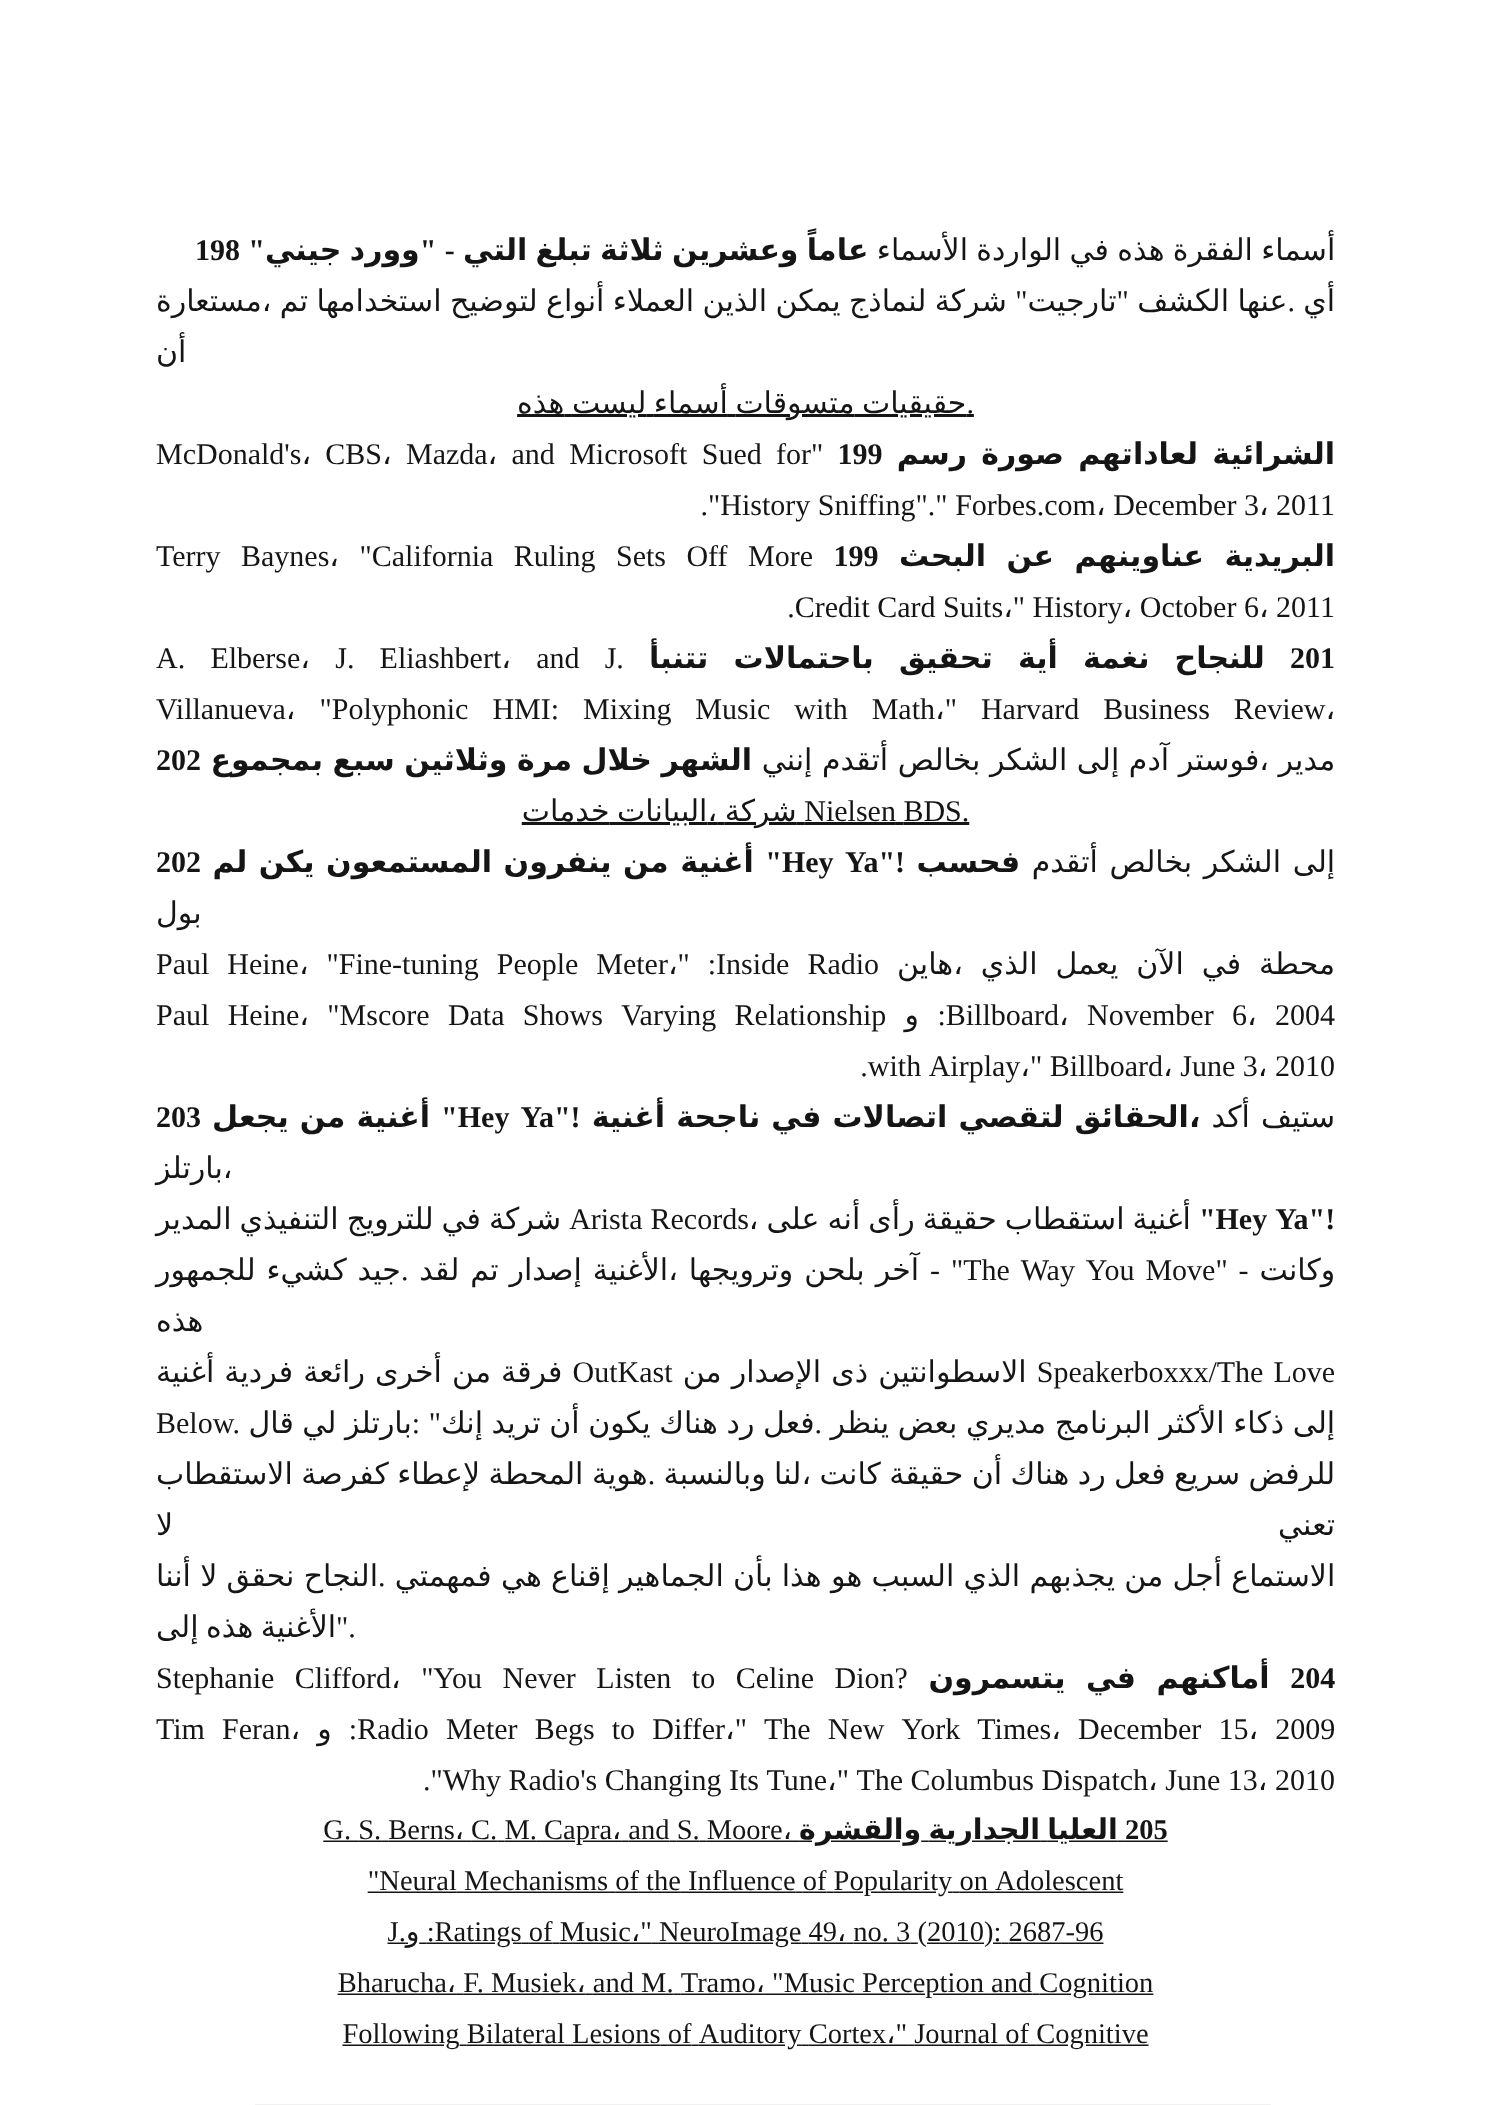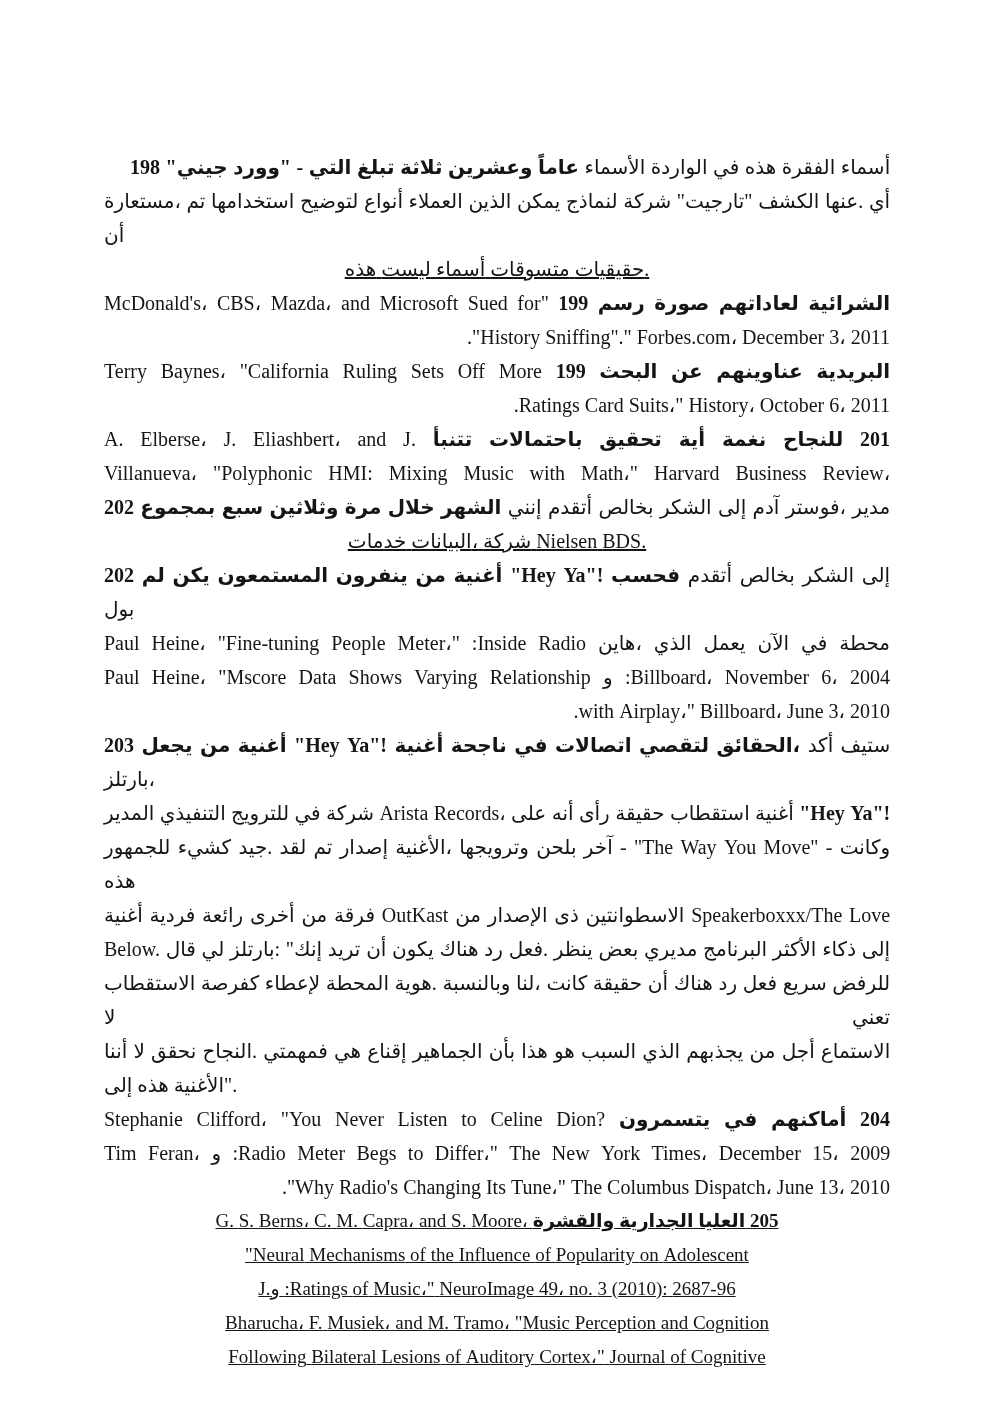--- a/index.html
+++ b/index.html
@@ -49,21 +49,21 @@
         <div class="line justify" style="padding-left: 26px;"><span dir="ltr" class="tk b">198</span> <span dir="ltr" class="tk b">"جيني</span> <span dir="ltr" class="tk b">وورد"</span> <span dir="ltr" class="tk b">-</span> <span dir="ltr" class="tk b">التي</span> <span dir="ltr" class="tk b">تبلغ</span> <span dir="ltr" class="tk b">ثلاثة</span> <span dir="ltr" class="tk b">وعشرين</span> <span dir="ltr" class="tk b">عاماً</span> <span dir="ltr" class="tk">الأسماء</span> <span dir="ltr" class="tk">الواردة</span> <span dir="ltr" class="tk">في</span> <span dir="ltr" class="tk">هذه</span> <span dir="ltr" class="tk">الفقرة</span> <span dir="ltr" class="tk">أسماء</span> </div>
         <div class="line justify"><span dir="ltr" class="tk">مستعارة،</span> <span dir="ltr" class="tk">تم</span> <span dir="ltr" class="tk">استخدامها</span> <span dir="ltr" class="tk">لتوضيح</span> <span dir="ltr" class="tk">أنواع</span> <span dir="ltr" class="tk">العملاء</span> <span dir="ltr" class="tk">الذين</span> <span dir="ltr" class="tk">يمكن</span> <span dir="ltr" class="tk">لنماذج</span> <span dir="ltr" class="tk">شركة</span> <span dir="ltr" class="tk">"تارجيت"</span> <span dir="ltr" class="tk">الكشف</span> <span dir="ltr" class="tk">عنها.</span> <span dir="ltr" class="tk">أي</span> <span dir="ltr" class="tk">أن</span> </div>
         <div class="line center"><span dir="ltr" class="tk">هذه</span> <span dir="ltr" class="tk">ليست</span> <span dir="ltr" class="tk">أسماء</span> <span dir="ltr" class="tk">متسوقات</span> <span dir="ltr" class="tk">حقيقيات.</span> </div>
       </div>
       <div>
         <div class="line justify"><span dir="ltr" class="tk">McDonald's،</span> <span dir="ltr" class="tk">CBS،</span> <span dir="ltr" class="tk">Mazda،</span> <span dir="ltr" class="tk">and</span> <span dir="ltr" class="tk">Microsoft</span> <span dir="ltr" class="tk">Sued</span> <span dir="ltr" class="tk">for"</span> <span dir="ltr" class="tk b">199</span> <span dir="ltr" class="tk b">رسم</span> <span dir="ltr" class="tk b">صورة</span> <span dir="ltr" class="tk b">لعاداتهم</span> <span dir="ltr" class="tk b">الشرائية</span> </div>
         <div class="line right"><span dir="ltr" class="tk">."History</span> <span dir="ltr" class="tk">Sniffing"."</span> <span dir="ltr" class="tk">Forbes.com،</span> <span dir="ltr" class="tk">December</span> <span dir="ltr" class="tk">3،</span> <span dir="ltr" class="tk">2011</span> </div>
       </div>
       <div>
         <div class="line justify"><span dir="ltr" class="tk">Terry</span> <span dir="ltr" class="tk">Baynes،</span> <span dir="ltr" class="tk">"California</span> <span dir="ltr" class="tk">Ruling</span> <span dir="ltr" class="tk">Sets</span> <span dir="ltr" class="tk">Off</span> <span dir="ltr" class="tk">More</span> <span dir="ltr" class="tk b">199</span> <span dir="ltr" class="tk b">البحث</span> <span dir="ltr" class="tk b">عن</span> <span dir="ltr" class="tk b">عناوينهم</span> <span dir="ltr" class="tk b">البريدية</span> </div>
-        <div class="line right"><span dir="ltr" class="tk">.Ratings</span> <span dir="ltr" class="tk">Card</span> <span dir="ltr" class="tk">Suits،"</span> <span dir="ltr" class="tk">History،</span> <span dir="ltr" class="tk">October</span> <span dir="ltr" class="tk">6،</span> <span dir="ltr" class="tk">2011</span> </div>
+        <div class="line right"><span dir="ltr" class="tk">.Credit</span> <span dir="ltr" class="tk">Card</span> <span dir="ltr" class="tk">Suits،"</span> <span dir="ltr" class="tk">History،</span> <span dir="ltr" class="tk">October</span> <span dir="ltr" class="tk">6،</span> <span dir="ltr" class="tk">2011</span> </div>
       </div>
       <div>
         <div class="line justify"><span dir="ltr" class="tk">A.</span> <span dir="ltr" class="tk">Elberse،</span> <span dir="ltr" class="tk">J.</span> <span dir="ltr" class="tk">Eliashbert،</span> <span dir="ltr" class="tk">and</span> <span dir="ltr" class="tk">J.</span> <span dir="ltr" class="tk b">تتنبأ</span> <span dir="ltr" class="tk b">باحتمالات</span> <span dir="ltr" class="tk b">تحقيق</span> <span dir="ltr" class="tk b">أية</span> <span dir="ltr" class="tk b">نغمة</span> <span dir="ltr" class="tk b">للنجاح</span> <span dir="ltr" class="tk b">201</span> </div>
         <div class="line justify"><span dir="ltr" class="tk">Villanueva،</span> <span dir="ltr" class="tk">"Polyphonic</span> <span dir="ltr" class="tk">HMI:</span> <span dir="ltr" class="tk">Mixing</span> <span dir="ltr" class="tk">Music</span> <span dir="ltr" class="tk">with</span> <span dir="ltr" class="tk">Math،"</span> <span dir="ltr" class="tk">Harvard</span> <span dir="ltr" class="tk">Business</span> <span dir="ltr" class="tk">Review،</span> </div>
       </div>
       <div>
         <div class="line justify"><span dir="ltr" class="tk b">202</span> <span dir="ltr" class="tk b">بمجموع</span> <span dir="ltr" class="tk b">سبع</span> <span dir="ltr" class="tk b">وثلاثين</span> <span dir="ltr" class="tk b">مرة</span> <span dir="ltr" class="tk b">خلال</span> <span dir="ltr" class="tk b">الشهر</span> <span dir="ltr" class="tk">إنني</span> <span dir="ltr" class="tk">أتقدم</span> <span dir="ltr" class="tk">بخالص</span> <span dir="ltr" class="tk">الشكر</span> <span dir="ltr" class="tk">إلى</span> <span dir="ltr" class="tk">آدم</span> <span dir="ltr" class="tk">فوستر،</span> <span dir="ltr" class="tk">مدير</span> </div>
         <div class="line center"><span dir="ltr" class="tk">خدمات</span> <span dir="ltr" class="tk">البيانات،</span> <span dir="ltr" class="tk">شركة</span> <span dir="ltr" class="tk">Nielsen</span> <span dir="ltr" class="tk">BDS.</span> </div>
       </div>
       <div>

